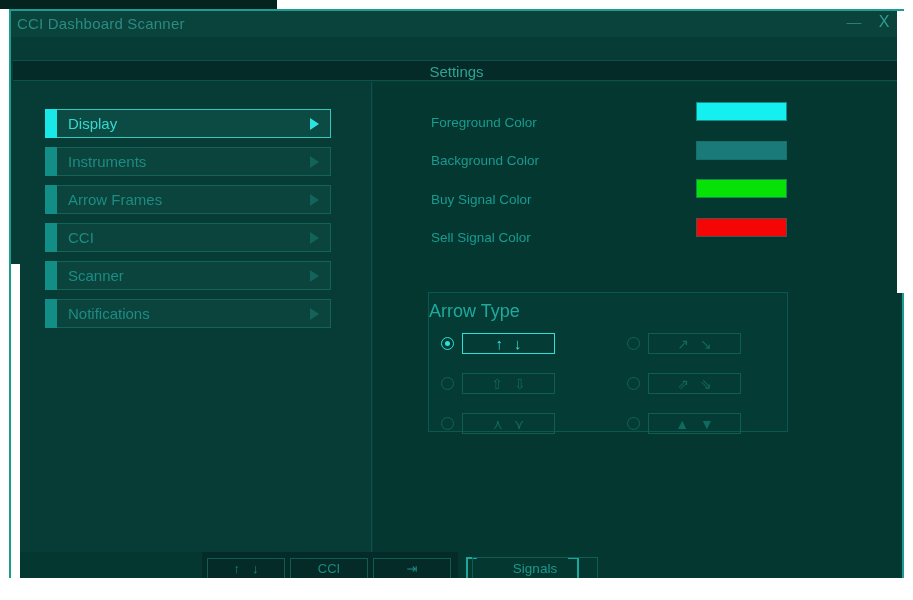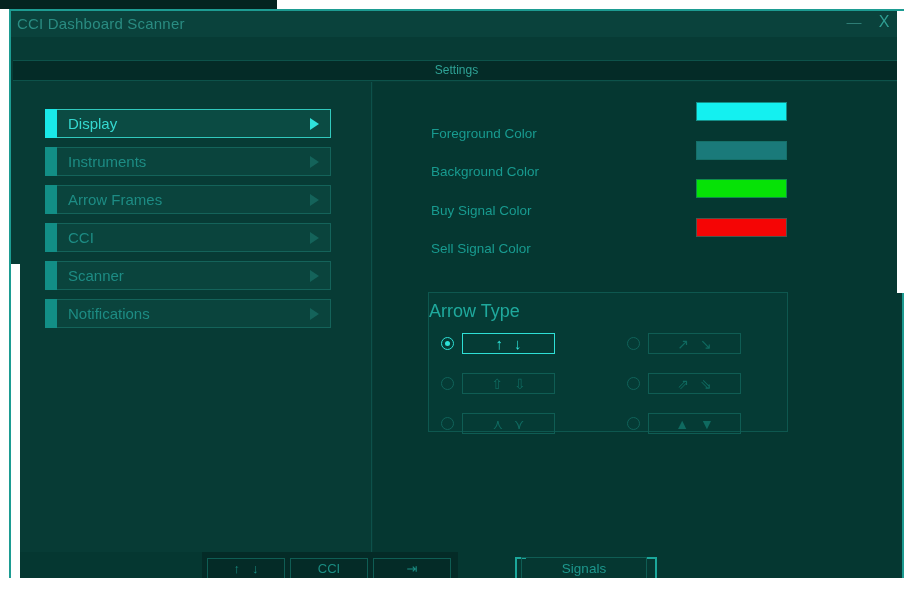--- a/index.html
+++ b/index.html
@@ -52,21 +52,21 @@
   
   .settings-bar{
     position:absolute;left:2px;top:49px;width:887px;height:21px;
     background:#042b27;
     border-top:1px solid #0d524a;
     border-bottom:1px solid #0d524a;
     box-sizing:border-box;
   }
   .settings-bar .lbl{
     position:absolute;left:0;right:0;top:2px;text-align:center;
-    font-size:12px;color:#2fa396;
+    font-size:15px;color:#2fa396;
   }
 
   
   .content{
     position:absolute;left:2px;top:71px;width:887px;height:470px;
   }
   .sidebar{
     position:absolute;left:0;top:0;width:359px;height:470px;
     background:#073b35;
     border-right:1px solid #0d514a;
@@ -101,21 +101,21 @@
   .nav-item.active{
     background:#0b4b43;border:1px solid #31c9bd;
   }
   .nav-item.active .accent{background:#19e8e8;}
   .nav-item.active .nav-label{color:#35d9d0;}
   .nav-item.active .chev{border-left-color:#2fe3dc;}
 
   
   .color-rows{position:absolute;left:58px;top:20px;width:420px;}
   .color-row{
-    position:relative;height:38.5px;display:flex;align-items:flex-end;
+    position:relative;height:38.5px;display:flex;align-items:center;
   }
   .color-row .clabel{
     font-size:13.5px;color:#189b90;padding-top:2px;
   }
   .swatch{
     position:absolute;left:265px;top:0px;width:91px;height:19px;
     border:1px solid rgba(20,110,100,.75);
     box-sizing:border-box;
   }
 
@@ -164,21 +164,21 @@
     display:flex;align-items:center;gap:5px;padding-left:5px;
     box-sizing:border-box;
   }
   .tb-btn{
     width:78px;height:21px;border:1px solid #0f5d54;box-sizing:border-box;
     display:flex;align-items:center;justify-content:center;gap:12px;
     font-size:13px;color:#1a8d83;line-height:1;
   }
   .tb-btn .g{font-size:13px;}
   .signals-wrap{
-    position:absolute;left:502px;top:5px;width:142px;height:23px;
+    position:absolute;left:453px;top:5px;width:113px;height:23px;
   }
   .signals-btn{
     position:absolute;left:6px;top:0;width:126px;height:23px;
     border:1px solid #0f5d54;box-sizing:border-box;
     display:flex;align-items:center;justify-content:center;
     font-size:13.5px;color:#1d978d;
   }
   .brk{position:absolute;width:9px;height:23px;}
   .brk.l{left:0;top:0;border-left:2px solid #1ba79b;border-top:2px solid #1ba79b;border-bottom:2px solid #1ba79b;}
   .brk.r{right:0;top:0;border-right:2px solid #1ba79b;border-top:2px solid #1ba79b;border-bottom:2px solid #1ba79b;}

